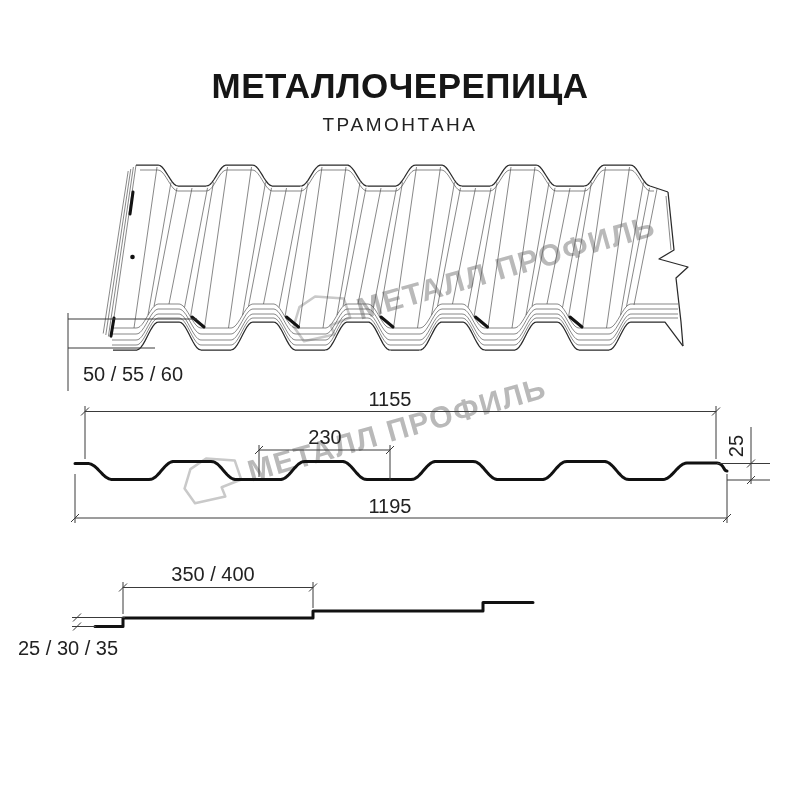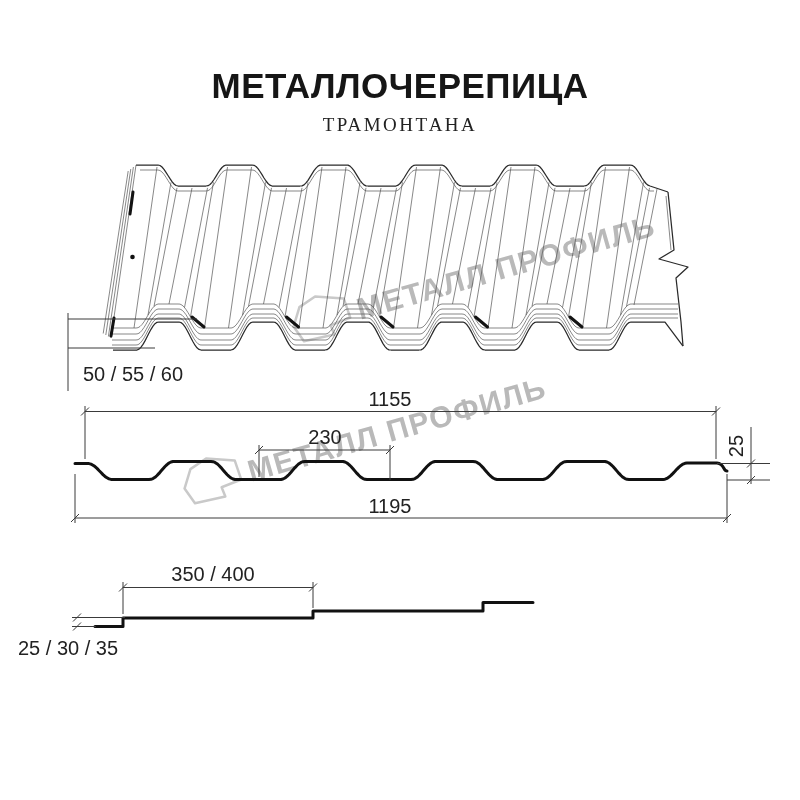--- a/index.html
+++ b/index.html
@@ -1,21 +1,21 @@
 <!DOCTYPE html>
 <html><head>
 <meta charset="utf-8">
 <style>
   html,body{margin:0;padding:0;background:#fff;}
   #page{position:relative;width:800px;height:800px;background:#fff;overflow:hidden;
         font-family:"Liberation Sans",sans-serif;}
   .title{position:absolute;top:66px;left:0;width:800px;text-align:center;
          font-weight:bold;font-size:35px;letter-spacing:.5px;color:#161616;}
   .subtitle{position:absolute;top:114px;left:0;width:800px;text-align:center;
-         font-size:19px;letter-spacing:2.5px;color:#222;font-family:Liberation Serif, serif;}
+         font-size:19px;letter-spacing:2.5px;color:#222;}
   svg{position:absolute;top:0;left:0;}
   .sil{fill:none;stroke:#2a2a2a;stroke-width:1.25px;stroke-linejoin:round;}
   .thin{fill:none;stroke:#555;stroke-width:.7px;}
   .dark{fill:none;stroke:#131313;stroke-width:3px;stroke-linecap:round;}
   .thick{fill:none;stroke:#111;stroke-width:3px;stroke-linejoin:round;stroke-linecap:round;}
   .dim{fill:none;stroke:#3a3a3a;stroke-width:1px;}
   .dimtext{font-family:"Liberation Sans",sans-serif;font-size:20px;fill:#222;}
   .wmtext{font-family:"Liberation Sans",sans-serif;font-weight:bold;font-size:30px;
           fill:#b9b9b9;letter-spacing:1.5px;}
   .wmlogo{fill:none;stroke:#c9c9c9;stroke-width:2.5px;stroke-linejoin:round;}

